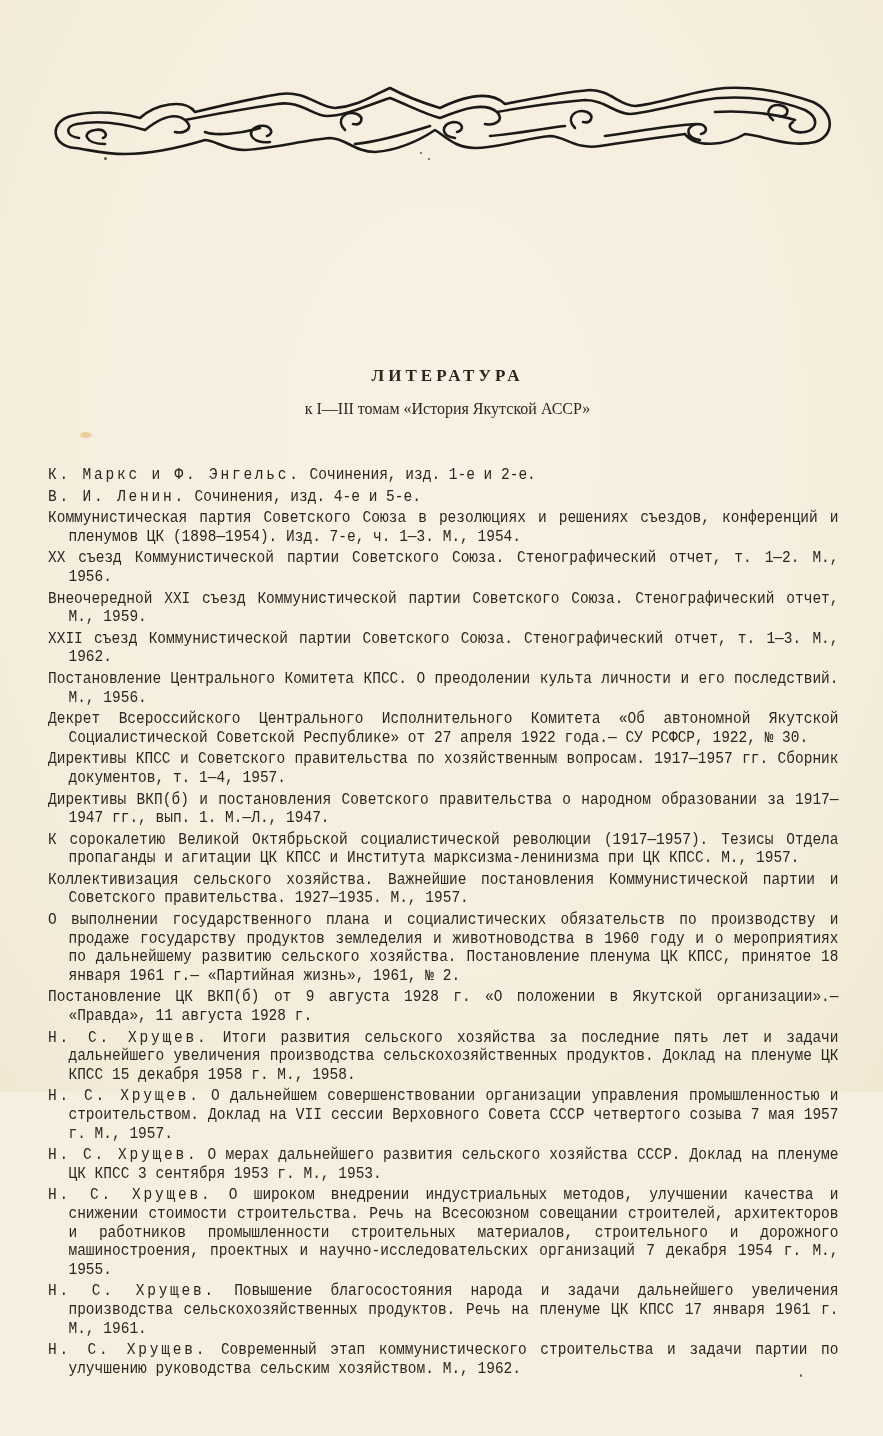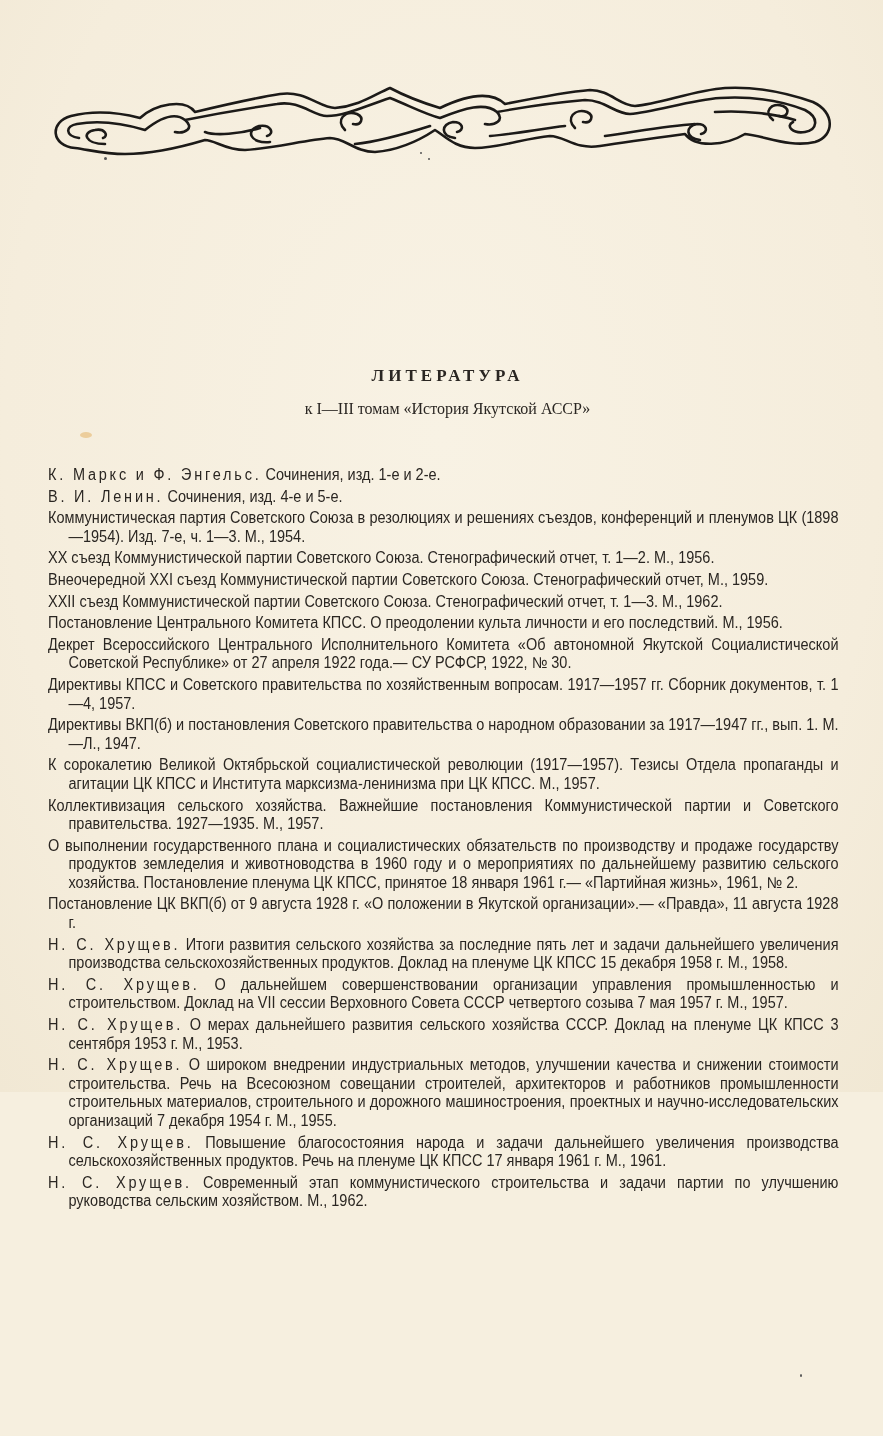--- a/index.html
+++ b/index.html
@@ -54,21 +54,21 @@
       width: 12px; height: 6px;
       border-radius: 50%;
       background: #e6b870;
       opacity: 0.6;
     }
     .entries {
       position: absolute;
       left: 48px;
       top: 466px;
       width: 770px;
-      font-family: Liberation Sans, sans-serif;
+      font-family: Liberation Mono, monospace;
       font-size: 15.6px;
       line-height: 18.6px;
     }
     .entry {
       text-indent: -22px;
       padding-left: 22px;
       text-align: justify;
       margin: 0 0 3px 0;
       transform: scaleX(0.93);
       transform-origin: left top;

